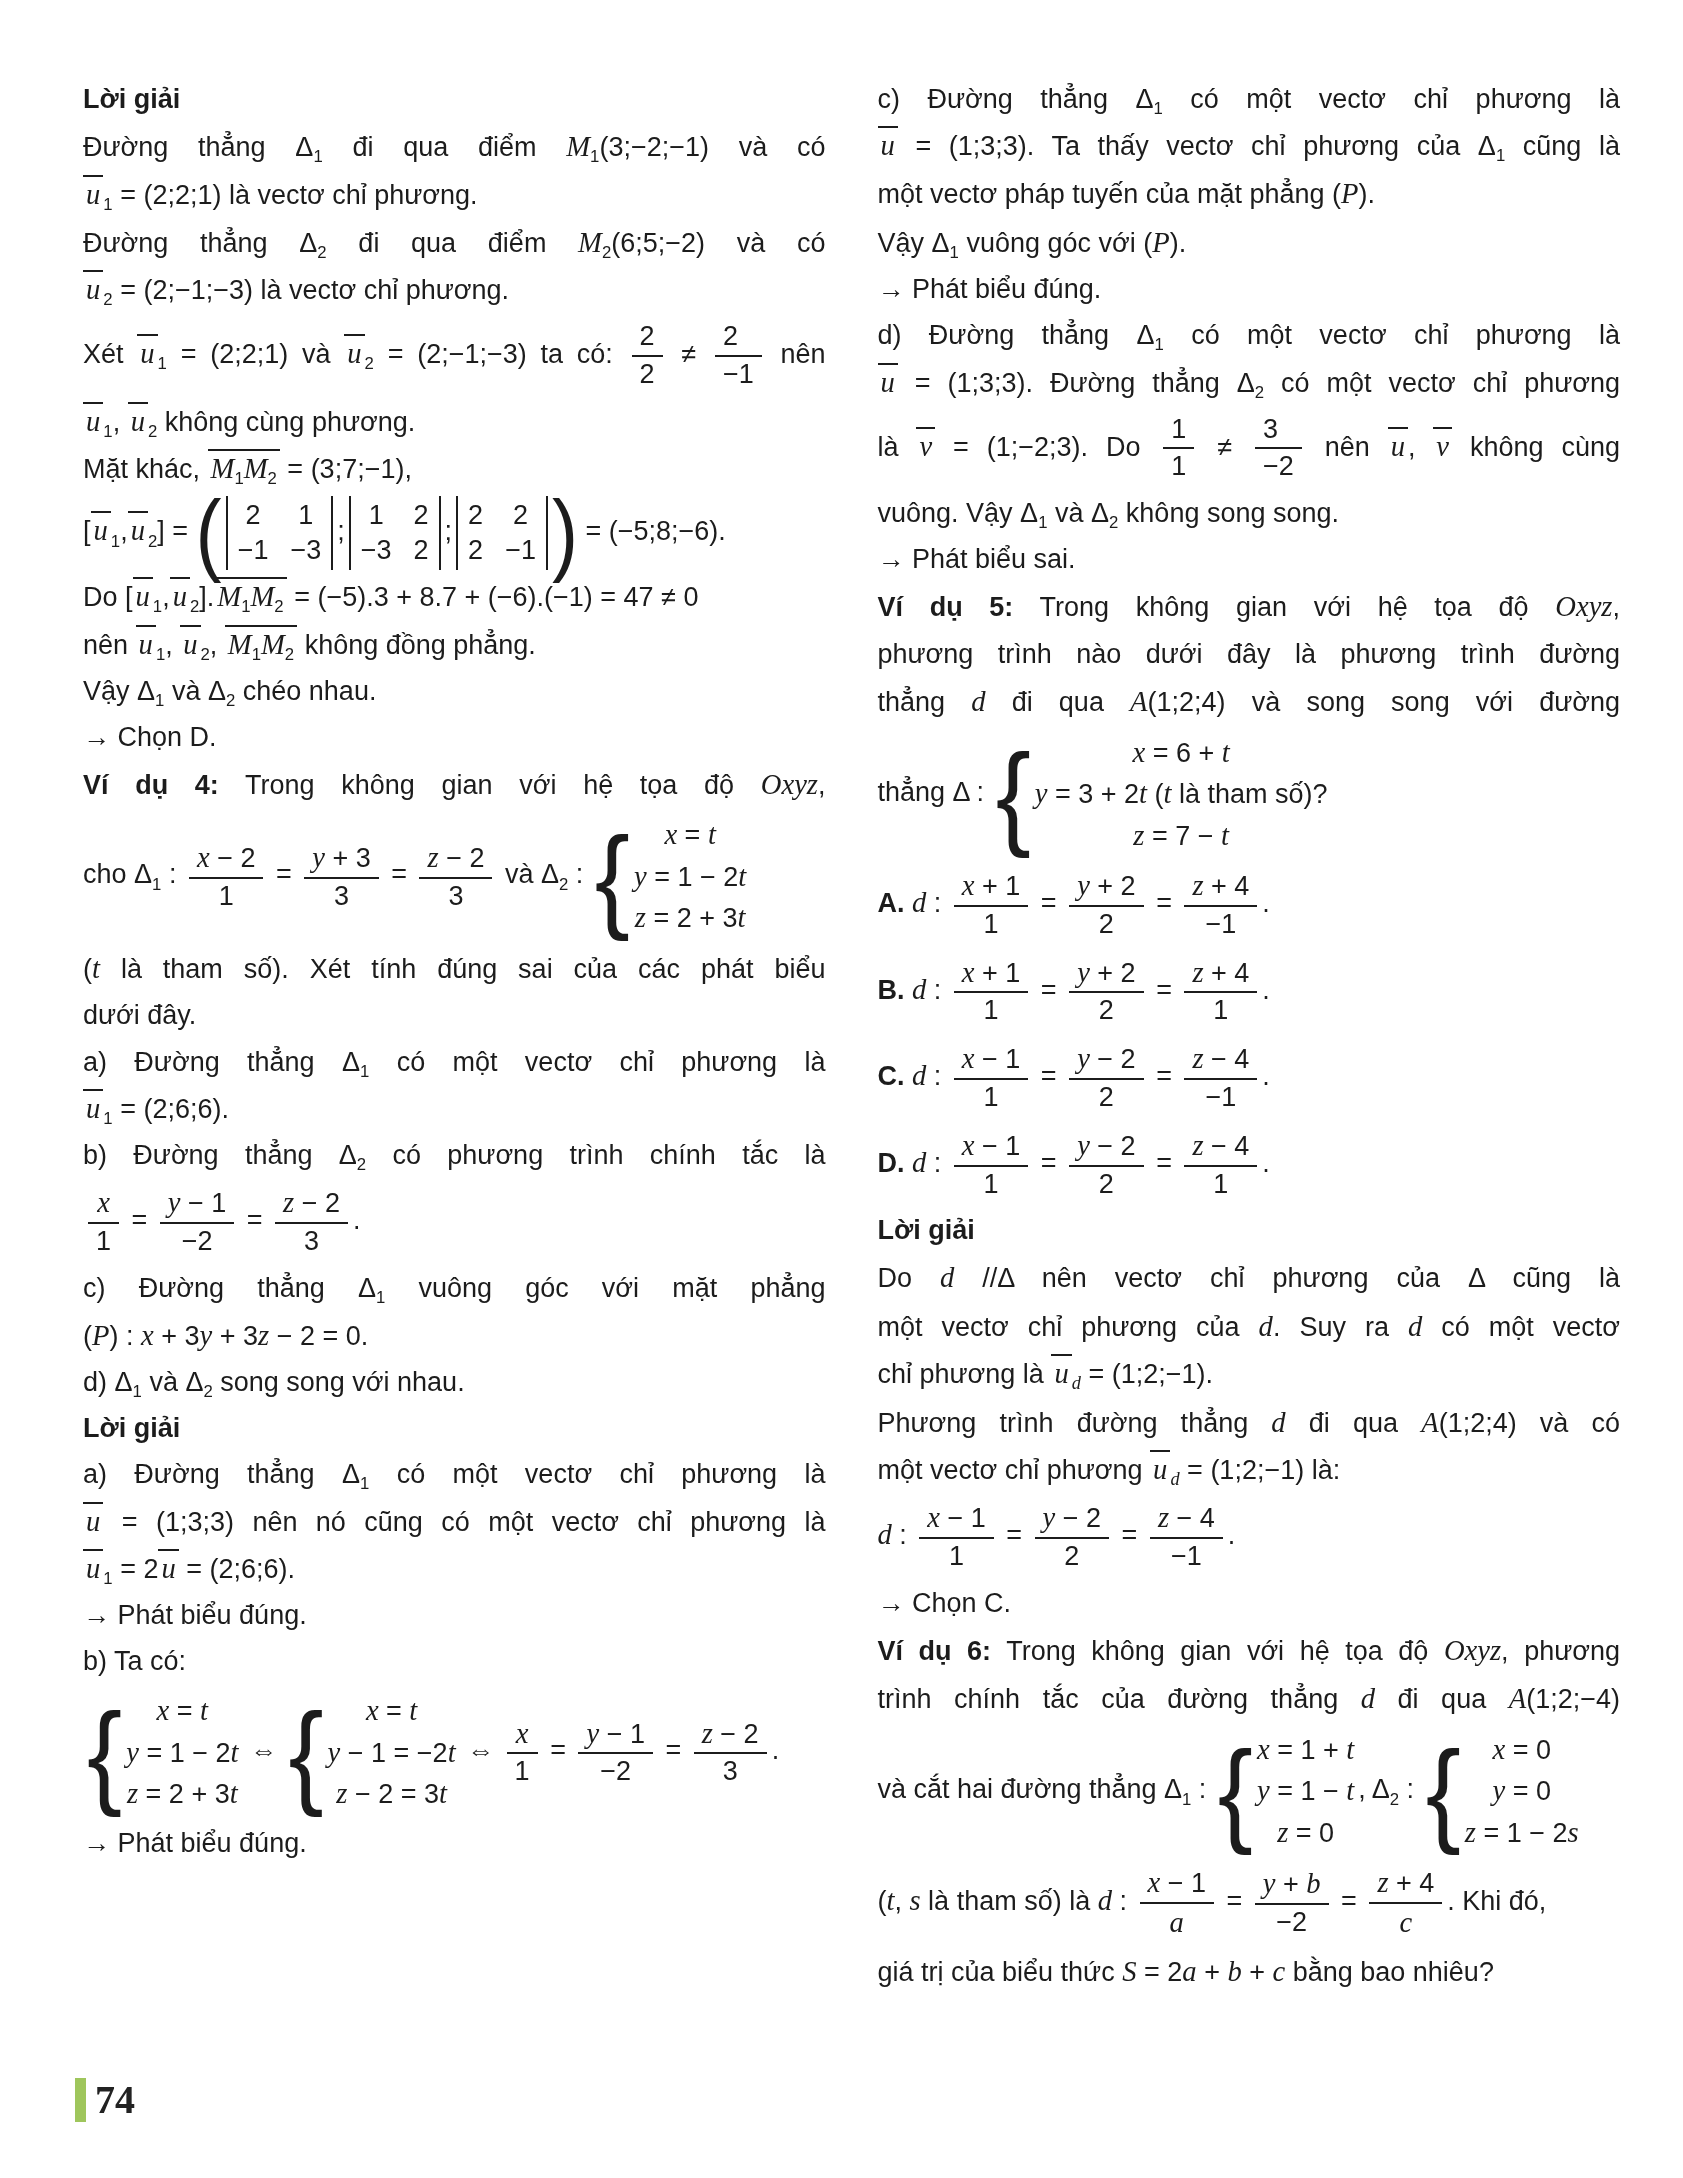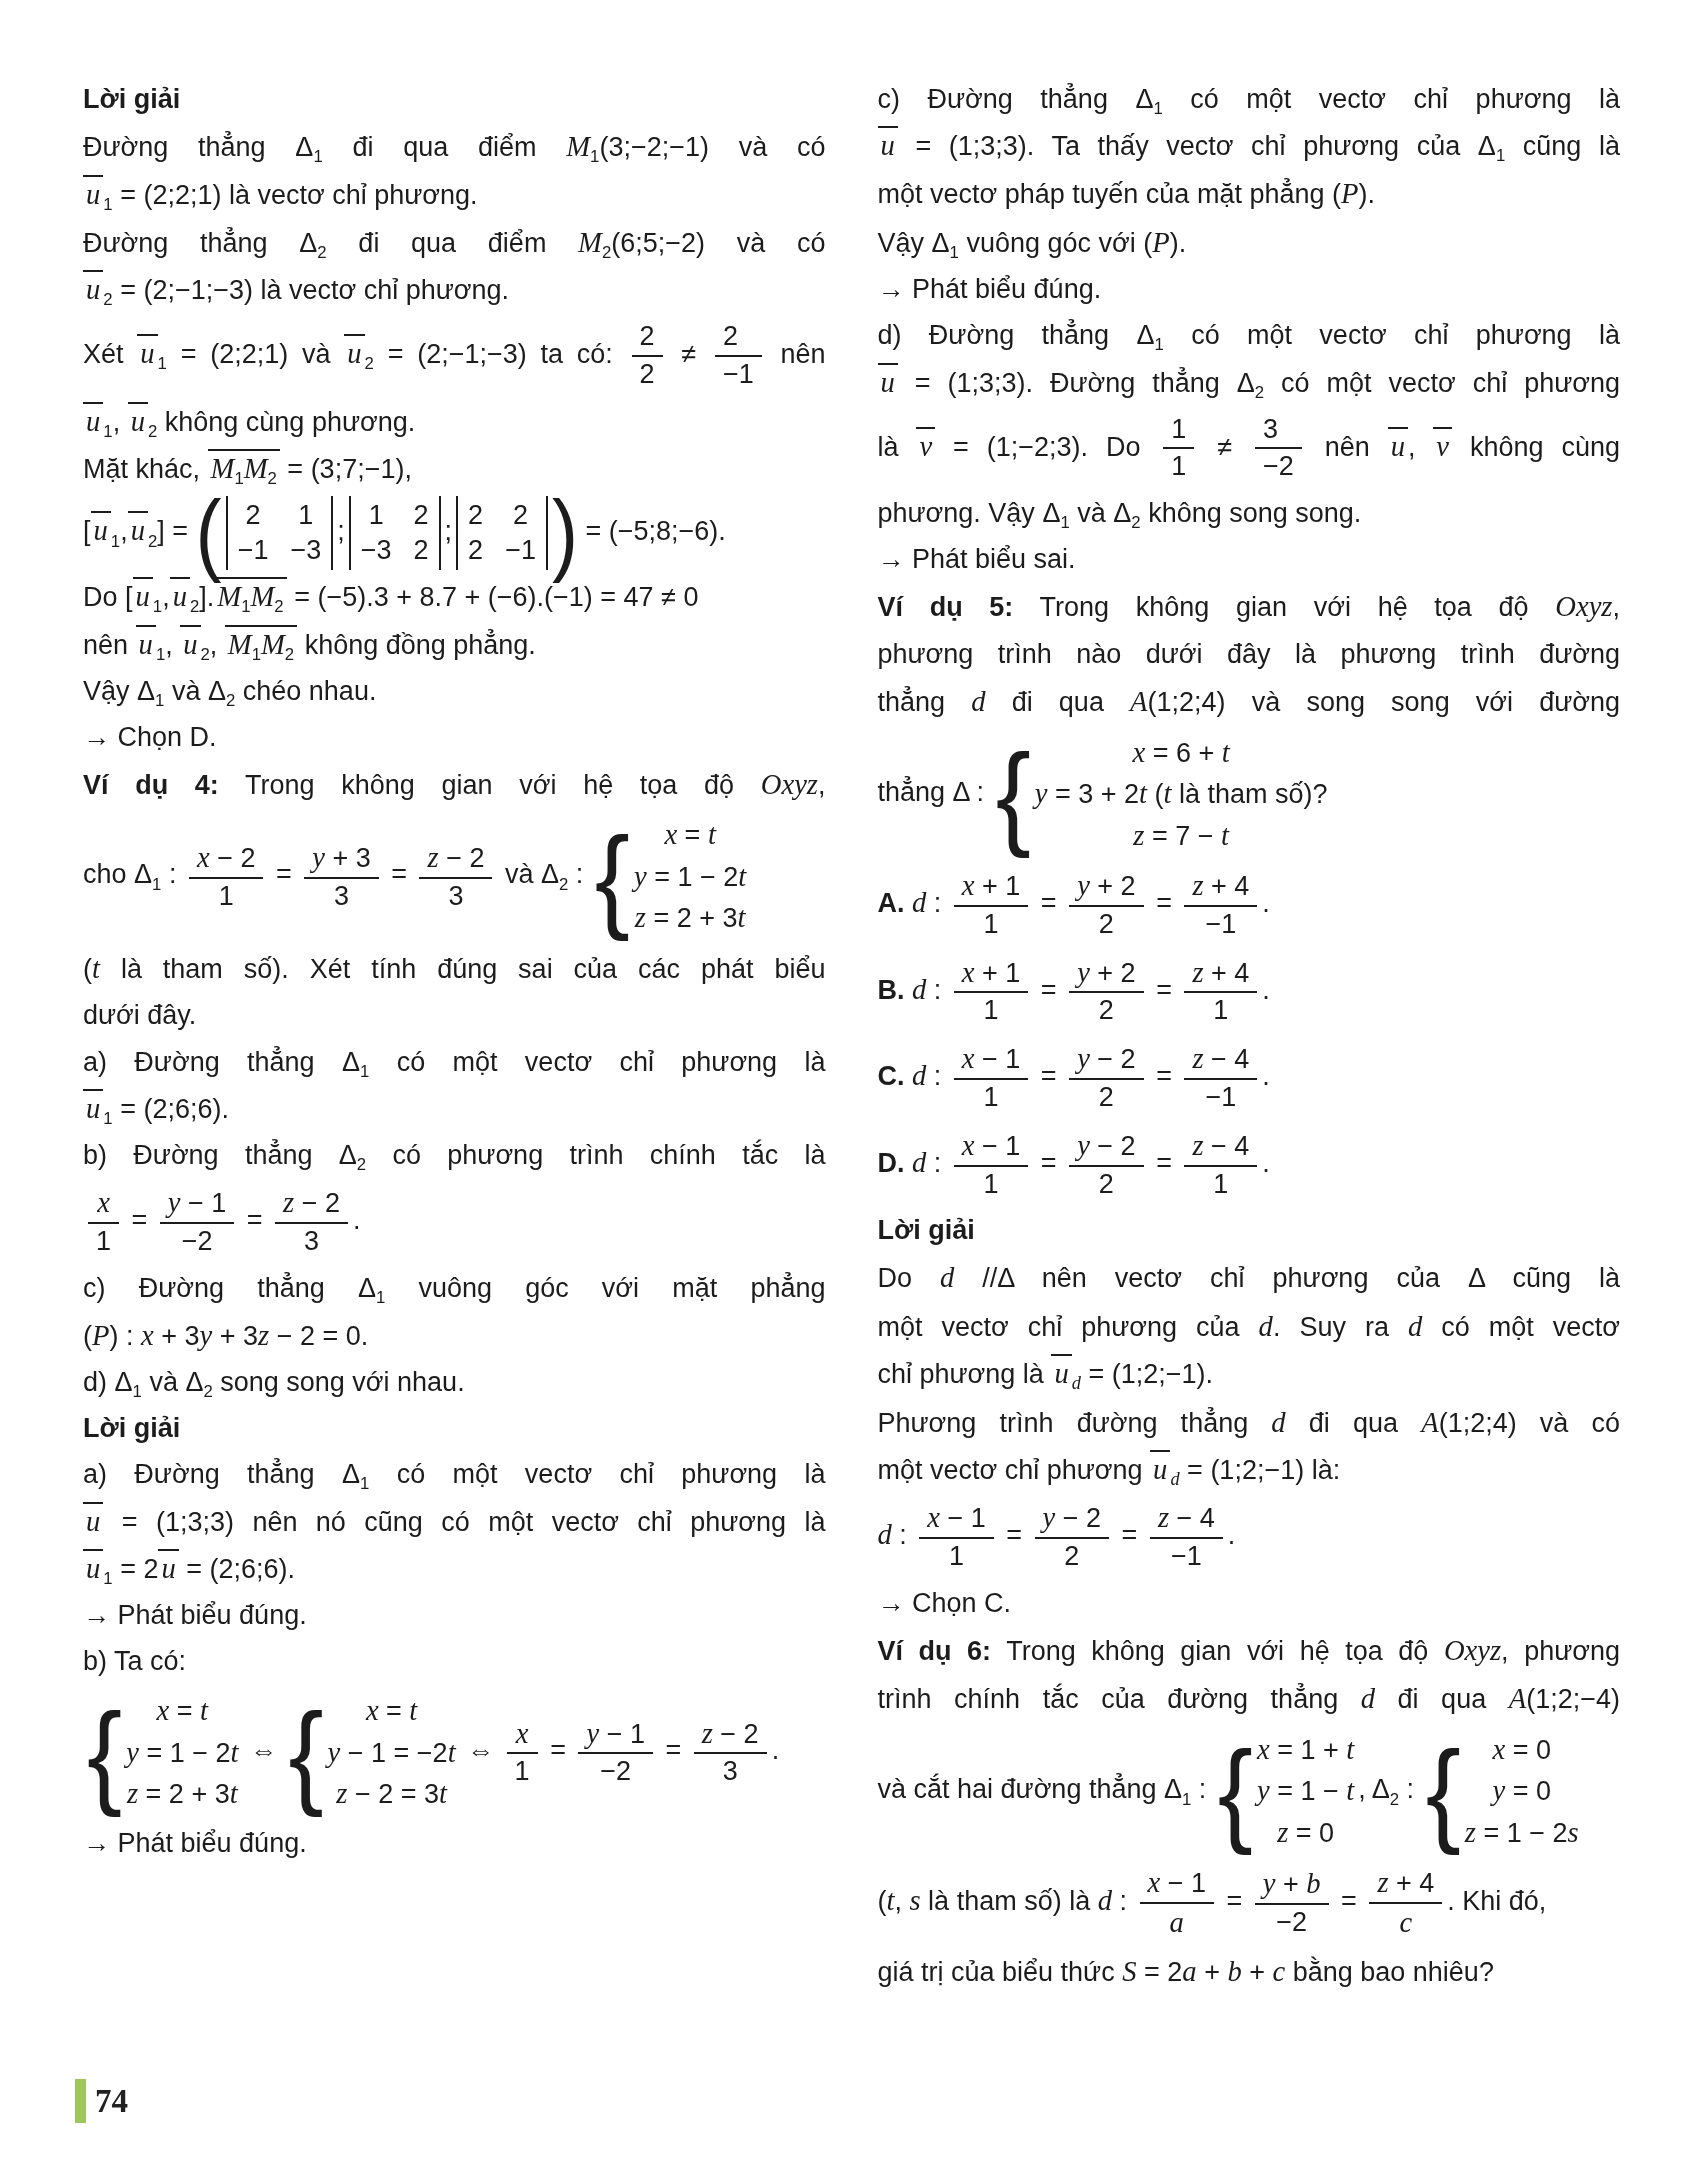--- a/index.html
+++ b/index.html
@@ -26,21 +26,21 @@
   .cases { display:inline-flex; align-items:center; vertical-align:middle; margin:2px 4px; }
   .cases .brace { font-size:3.9em; line-height:1; display:inline-block; transform:scaleY(1.1); font-weight:200; margin-right:4px; }
   .cases .rows { display:inline-flex; flex-direction:column; text-align:center; }
   .cases .row { line-height:1.45; white-space:nowrap; }
   .det { display:inline-grid; grid-template-columns:auto auto; column-gap:22px; padding:2px 10px;
          border-left:2.4px solid var(--ink); border-right:2.4px solid var(--ink);
          vertical-align:middle; text-align:center; line-height:1.3; margin:0 4px; }
   .bigp { font-size:2.9em; line-height:0.9; display:inline-block; vertical-align:middle; transform:scaleY(1.15); font-weight:200; }
   .footer { position:absolute; left:75px; bottom:55px; display:flex; align-items:center; }
   .pagebar { display:inline-block; width:11px; height:44px; background:var(--accent); margin-right:9px; }
-  .pagenum { font-family:"Liberation Serif", serif; font-weight:bold; font-size:33px; color:#222; }
+  .pagenum { font-family:"Liberation Serif", serif; font-weight:bold; font-size:40px; color:#222; }
 </style>
 </head>
 <body>
 
 <div class="page">
   <div class="cols">
     <div class="col">
         <div class="line"><span class="bold">Lời giải</span></div>
         <div class="line spread"><span class="t">Đường thẳng </span><span class="t">Δ</span><sub class="sb">1</sub><span class="t"> đi qua điểm </span><span class="it">M</span><sub class="sb">1</sub><span class="t">(3;−2;−1) và có</span></div>
         <div class="line"><span class="ov"><span class="it">u</span></span><sub class="sb">1</sub><span class="t"> = (2;2;1) là vectơ chỉ phương.</span></div>
@@ -151,21 +151,21 @@
         <div class="line"><span class="t">→ Phát biểu đúng.</span></div>
         <div class="line spread"><span class="t">d) Đường thẳng </span><span class="t">Δ</span><sub class="sb">1</sub><span class="t"> có một vectơ chỉ phương là</span></div>
         <div class="line spread"><span class="ov"><span class="it">u</span></span><span class="t"> = (1;3;3). Đường thẳng </span><span class="t">Δ</span><sub class="sb">2</sub><span class="t"> có một vectơ chỉ phương</span></div>
         <div class="line spread"><span class="t">là </span><span class="ov"><span class="it">v</span></span><span class="t"> = (1;−2;3). Do </span><span class="frac">
             <span class="num"><span class="t">1</span></span>
             <span class="den"><span class="t">1</span></span>
           </span><span class="t"> ≠ </span><span class="frac">
             <span class="num"><span class="t">3</span></span>
             <span class="den"><span class="t">−2</span></span>
           </span><span class="t"> nên </span><span class="ov"><span class="it">u</span></span><span class="t">, </span><span class="ov"><span class="it">v</span></span><span class="t"> không cùng</span></div>
-        <div class="line"><span class="t">phương. Vậy </span><span class="t">Δ</span><sub class="sb">1</sub><span class="t"> và </span><span class="t">Δ</span><sub class="sb">2</sub><span class="t"> không song song.</span></div>
+        <div class="line"><span class="t">vuông. Vậy </span><span class="t">Δ</span><sub class="sb">1</sub><span class="t"> và </span><span class="t">Δ</span><sub class="sb">2</sub><span class="t"> không song song.</span></div>
         <div class="line"><span class="t">→ Phát biểu sai.</span></div>
         <div class="line spread"><span class="bold">Ví dụ 5:</span><span class="t"> Trong không gian với hệ tọa độ </span><span class="it">Oxyz</span><span class="t">,</span></div>
         <div class="line spread"><span class="t">phương trình nào dưới đây là phương trình đường</span></div>
         <div class="line spread"><span class="t">thẳng </span><span class="it">d</span><span class="t"> đi qua </span><span class="it">A</span><span class="t">(1;2;4) và song song với đường</span></div>
         <div class="line"><span class="t">thẳng Δ : </span><span class="cases">
             <span class="brace">{</span>
             <span class="rows">
               <span class="row"><span class="it">x</span><span class="t"> = 6 + </span><span class="it">t</span></span>
               <span class="row"><span class="it">y</span><span class="t"> = 3 + 2</span><span class="it">t</span><span class="t"> (</span><span class="it">t</span><span class="t"> là tham số)?</span></span>
               <span class="row"><span class="it">z</span><span class="t"> = 7 − </span><span class="it">t</span></span>

